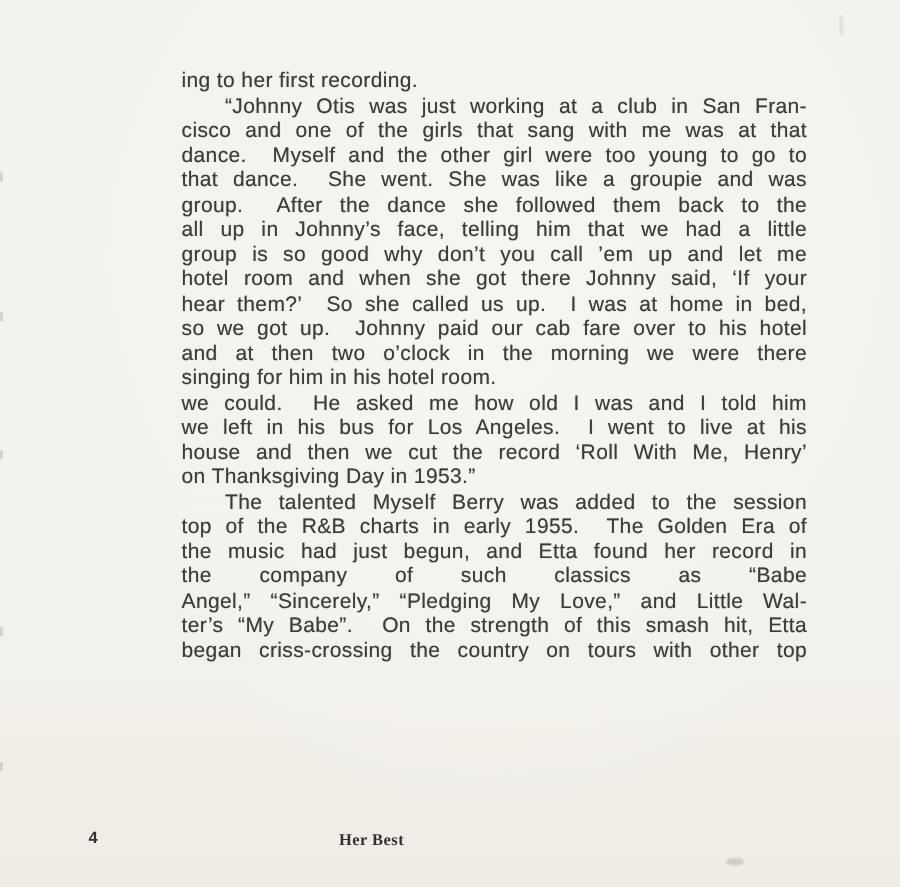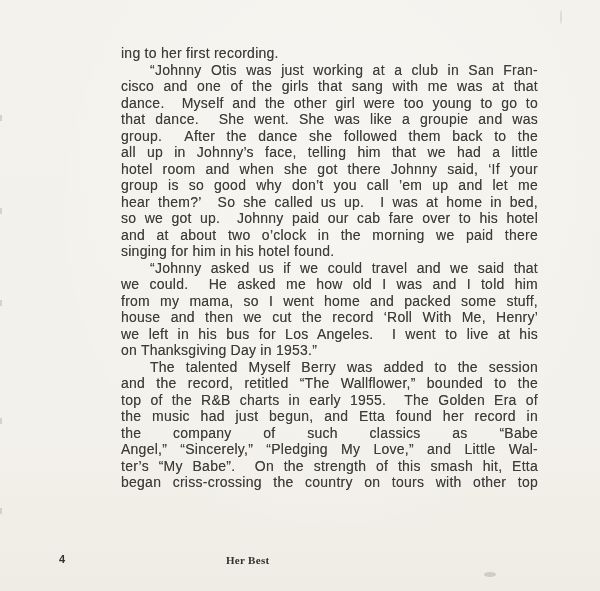--- a/index.html
+++ b/index.html
@@ -107,34 +107,31 @@
 <div class="page">
 
   <div class="text-block" id="body-text">
       <div class="line para-end">ing to her first recording.</div>
       <div class="line indent">“Johnny Otis was just working at a club in San Fran-</div>
       <div class="line">cisco and one of the girls that sang with me was at that</div>
       <div class="line">dance.&nbsp; Myself and the other girl were too young to go to</div>
       <div class="line">that dance.&nbsp; She went. She was like a groupie and was</div>
       <div class="line">group.&nbsp; After the dance she followed them back to the</div>
       <div class="line">all up in Johnny’s face, telling him that we had a little</div>
+      <div class="line">group is so good why don’t you call ’em up and let me</div>
       <div class="line">hotel room and when she got there Johnny said, ‘If your</div>
-      <div class="line">group is so good why don’t you call ’em up and let me</div>
       <div class="line">hear them?’&nbsp; So she called us up.&nbsp; I was at home in bed,</div>
       <div class="line">so we got up.&nbsp; Johnny paid our cab fare over to his hotel</div>
-      <div class="line">and at about two o’clock in the morning we paid there</div>
-      <div class="line para-end">singing for him in his hotel found.</div>
-      <div class="line indent">“Johnny asked us if we could travel and we said that</div>
+      <div class="line">and at then two o’clock in the morning we were there</div>
+      <div class="line para-end">singing for him in his hotel room.</div>
       <div class="line">we could.&nbsp; He asked me how old I was and I told him</div>
-      <div class="line">from my mama, so I went home and packed some stuff,</div>
+      <div class="line">we left in his bus for Los Angeles.&nbsp; I went to live at his</div>
       <div class="line">house and then we cut the record ‘Roll With Me, Henry’</div>
-      <div class="line">we left in his bus for Los Angeles.&nbsp; I went to live at his</div>
       <div class="line para-end">on Thanksgiving Day in 1953.”</div>
       <div class="line indent">The talented Myself Berry was added to the session</div>
-      <div class="line">and the record, retitled “The Wallflower,” bounded to the</div>
       <div class="line">top of the R&amp;B charts in early 1955.&nbsp; The Golden Era of</div>
       <div class="line">the music had just begun, and Etta found her record in</div>
       <div class="line">the company of such classics as “Babe</div>
       <div class="line">Angel,” “Sincerely,” “Pledging My Love,” and Little Wal-</div>
       <div class="line">ter’s “My Babe”.&nbsp; On the strength of this smash hit, Etta</div>
       <div class="line">began criss-crossing the country on tours with other top</div>
     </div>
 
   <div class="footer">
     <span class="page-num">4</span>

